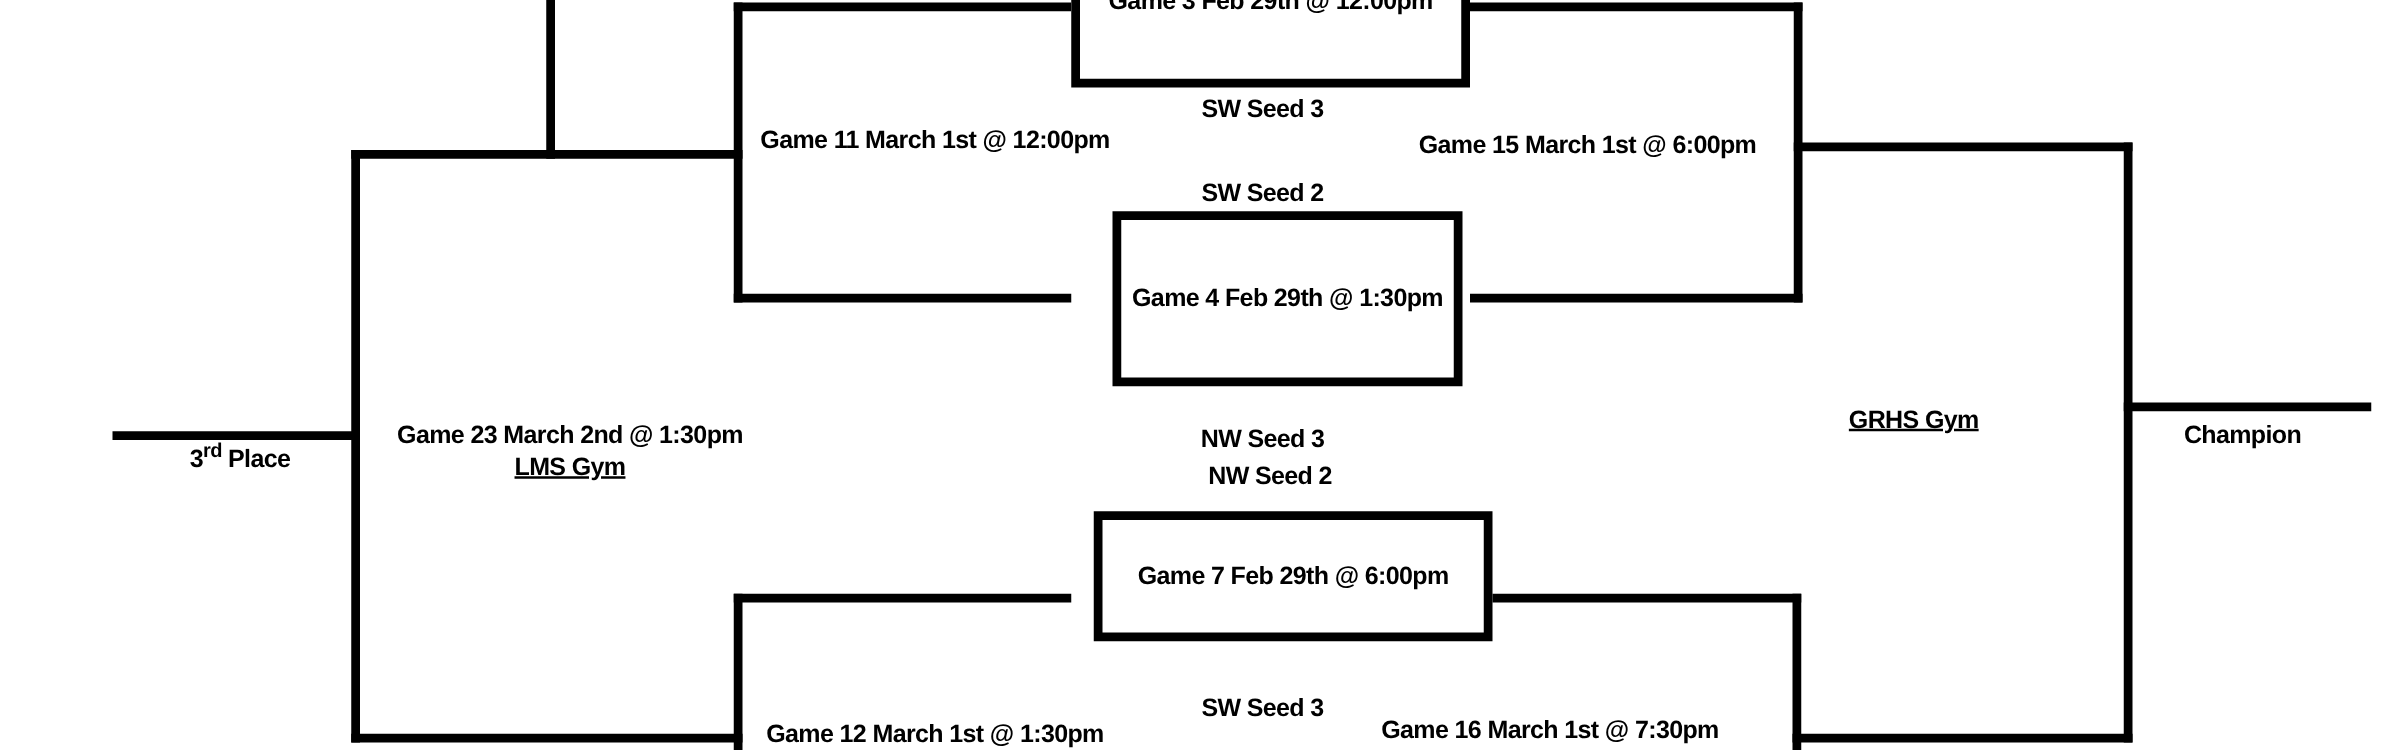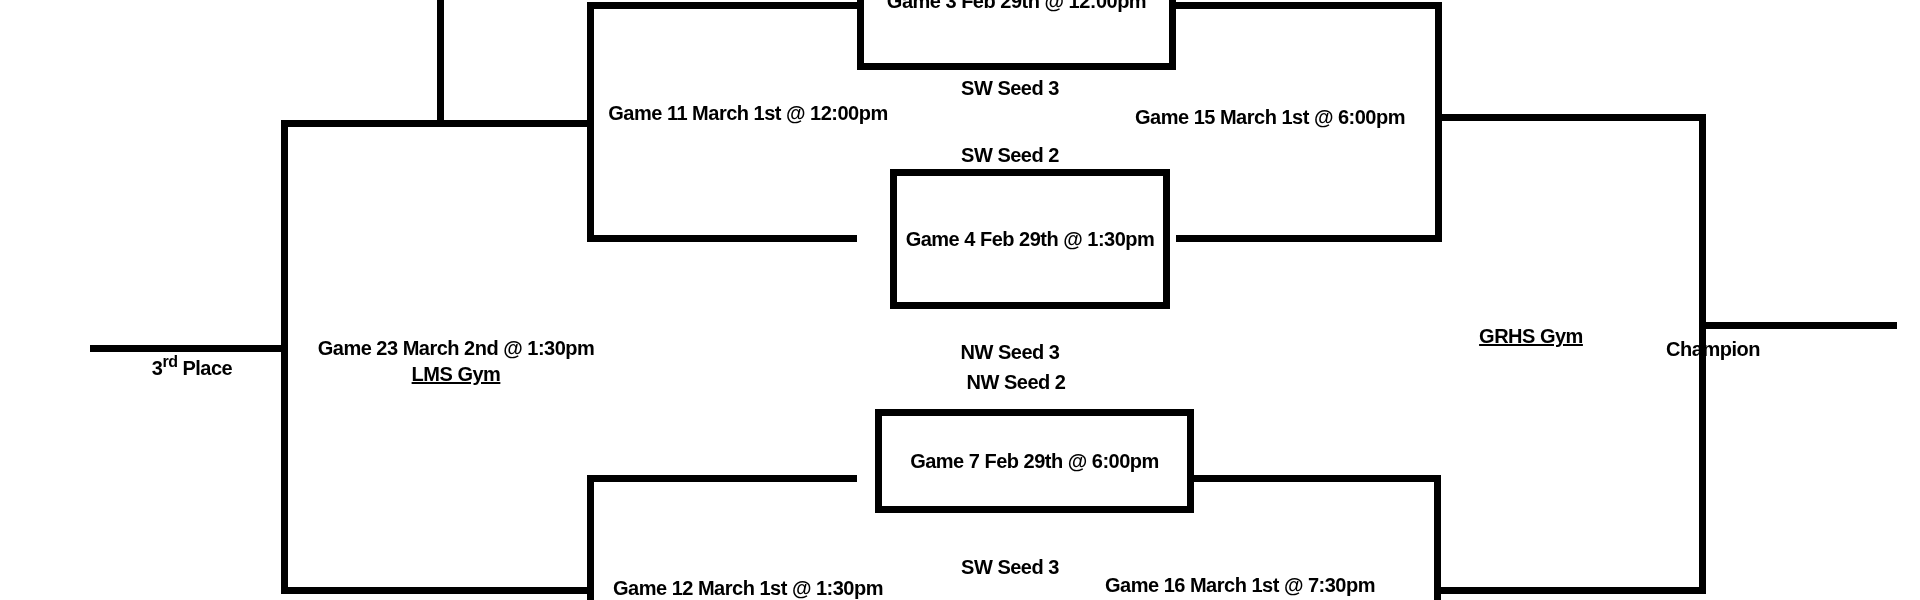--- a/index.html
+++ b/index.html
@@ -106,15 +106,15 @@
     <div>Game 23 March 2nd @ 1:30pm</div>
     <div class="venue">LMS Gym</div>
   </div>
   <div class="label two-line" style="left:1531px; top:336px;">
     <div class="venue">GRHS Gym</div>
   </div>
 
   <div class="label" style="left:192px; top:368px;">
     <span>3</span><sup class="ordinal">rd</sup><span> Place</span>
   </div>
-  <div class="label" style="left:1713px; top:349px;">Champion</div>
+  <div class="label" style="left:1794px; top:349px;">Champion</div>
 
 </div>
 
 </body></html>

